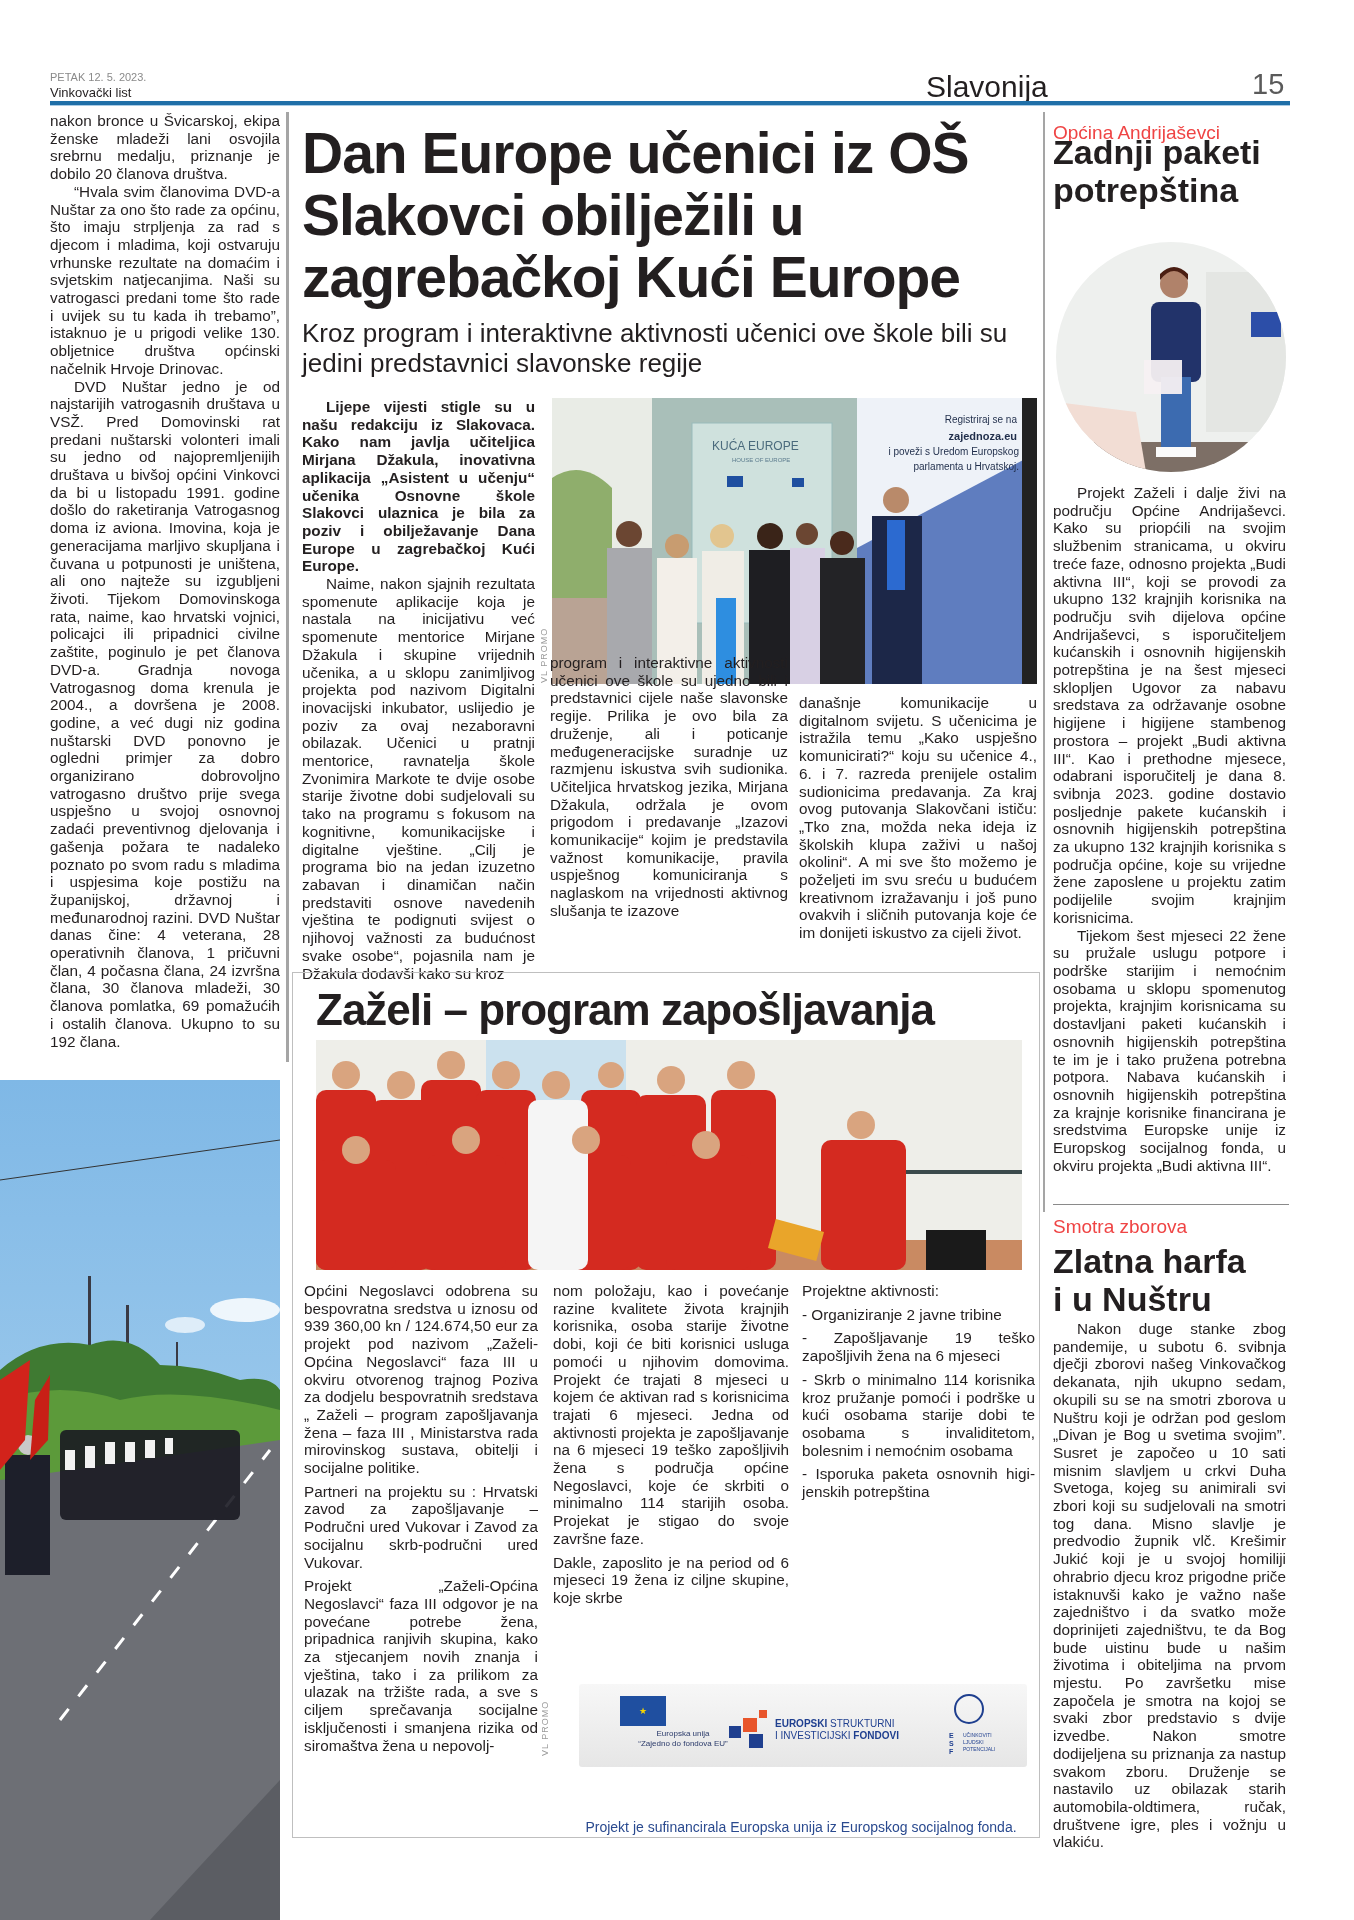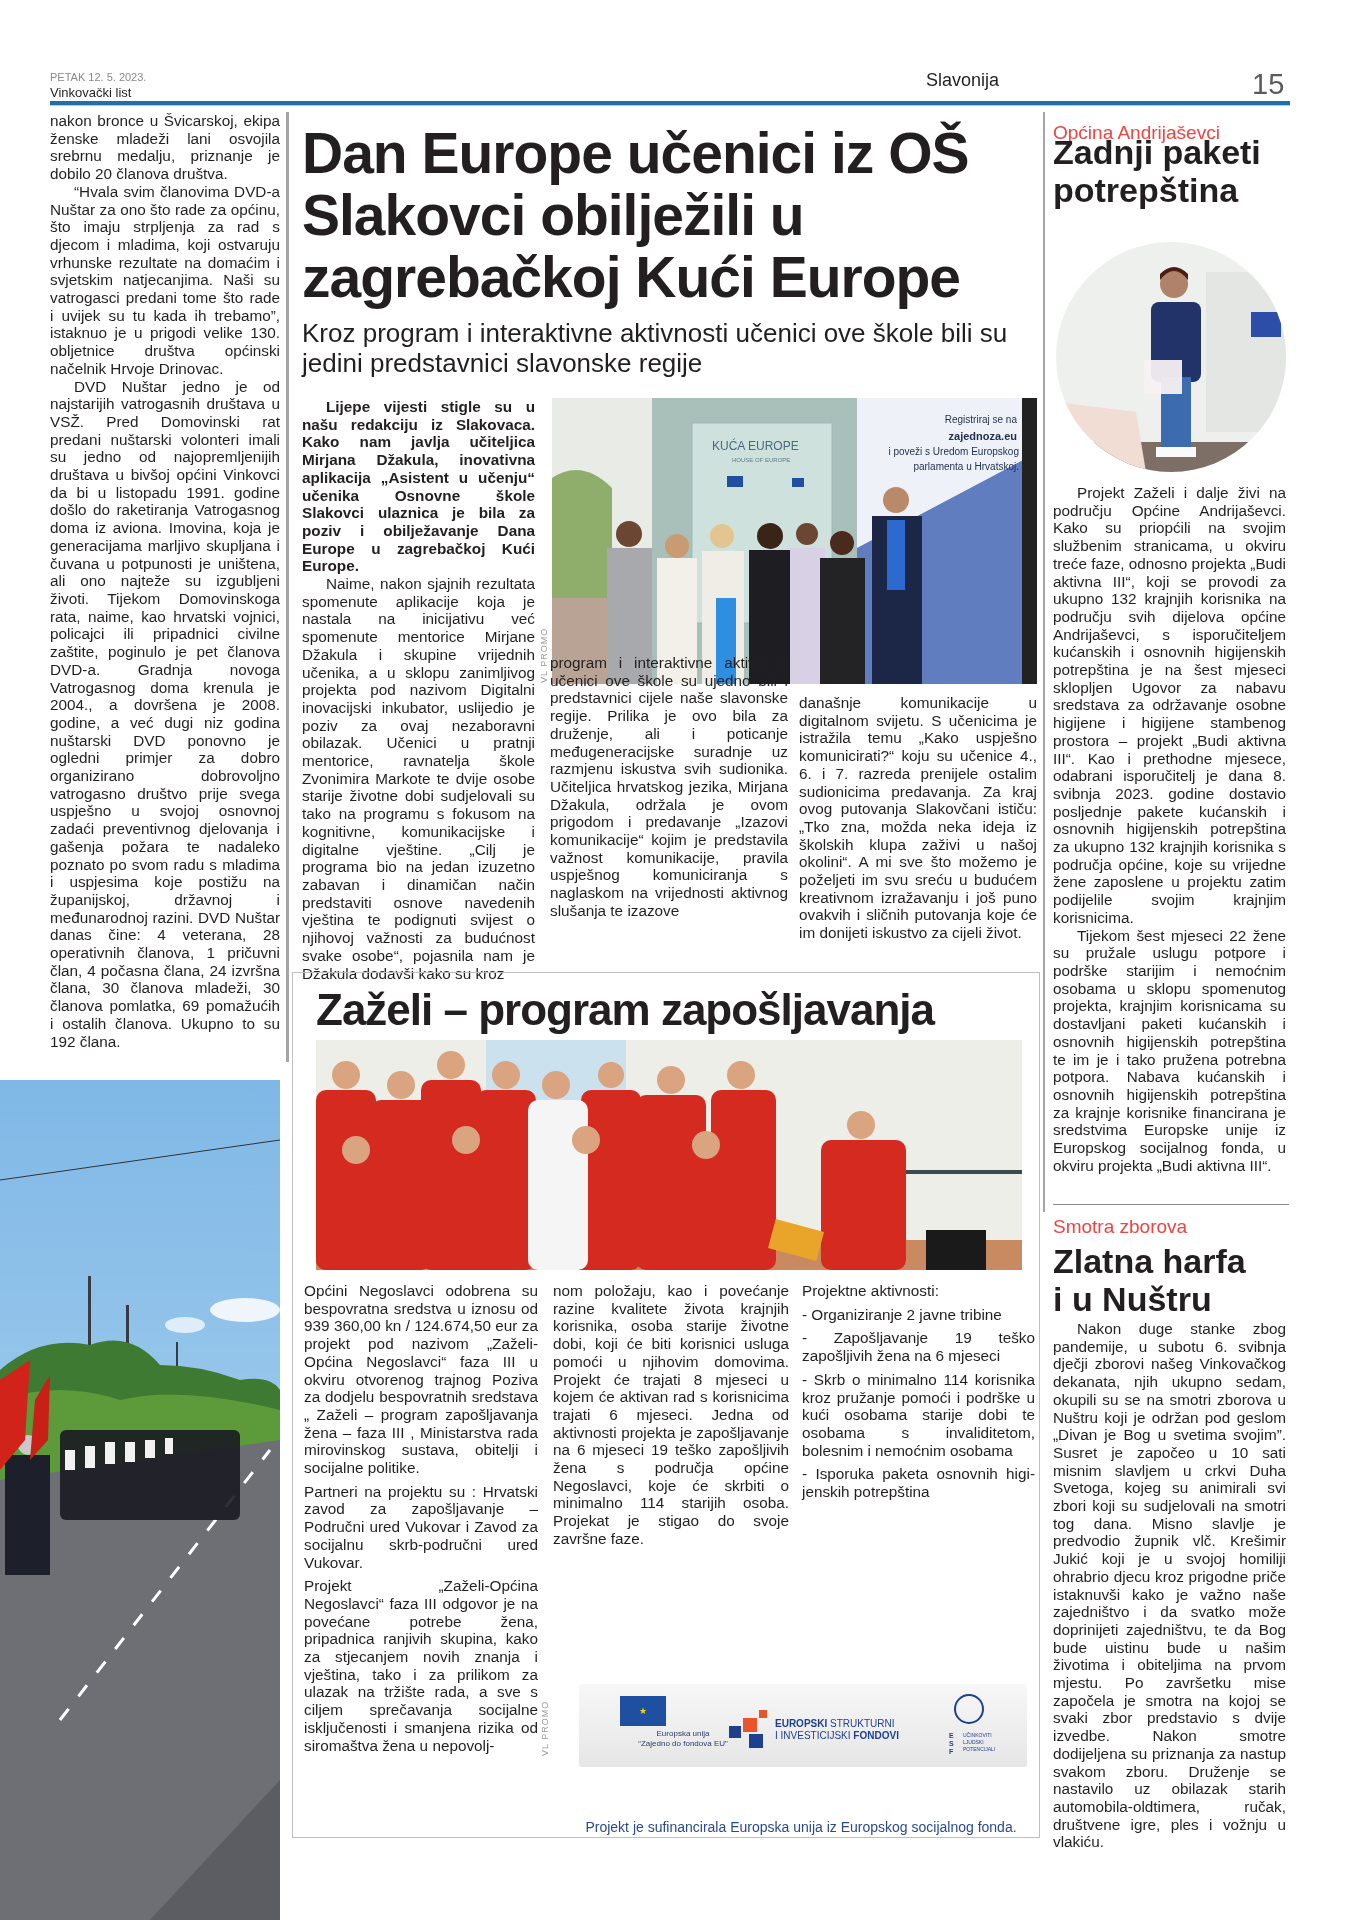--- a/index.html
+++ b/index.html
@@ -2,21 +2,21 @@
 <html><head>
 <meta charset="utf-8">
 <style>
   *{box-sizing:border-box;margin:0;padding:0}
   html,body{width:1354px;height:1920px;background:#fff;overflow:hidden}
   body{position:relative;font-family:"Liberation Sans",sans-serif;color:#231f20}
   .abs{position:absolute}
   
   .hdr-date{left:50px;top:71px;font-size:11px;color:#8a8a8a;font-family:"Liberation Sans Narrow","Liberation Sans",sans-serif;letter-spacing:0}
   .hdr-paper{left:50px;top:85px;font-size:13px;color:#231f20}
-  .hdr-section{left:926px;top:70px;font-size:18px;color:#231f20}
+  .hdr-section{left:926px;top:70px;font-size:30px;color:#231f20}
   .hdr-page{left:1252px;top:68px;font-size:29px;color:#5a5a5a;font-weight:300}
   .hdr-rule{left:50px;top:101px;width:1240px;height:4px;background:#1f6fa8}
   .hdr-rule2{left:50px;top:105px;width:1240px;height:1px;background:#a9cbe4}
   
   .vrule{background:#a5a5a5;width:3px}
   
   .txt{font-size:15.3px;line-height:17.7px;text-align:justify;hyphens:manual;color:#231f20}
   .txt p{text-indent:24px}
   .txt p.noindent{text-indent:0}
   .txt.gap p{margin-bottom:6px;text-indent:0}
@@ -192,20 +192,21 @@
 </div>
 
 <div class="abs txt gap" style="left:304px;top:1282px;width:234px;">
   <p>Općini Negoslavci odobrena su bespovratna sredstva u iznosu od 939 360,00 kn / 124.674,50 eur za projekt pod nazivom „Zaželi-Općina Negoslavci“ faza III u okviru otvorenog trajnog Poziva za dodjelu bespovratnih sredstava „ Zaželi – program zapošljavanja žena – faza III , Ministarstva rada mirovinskog sustava, obitelji i socijalne politike.</p>
   <p>Partneri na projektu su : Hrvatski zavod za zapošljavanje – Područni ured Vukovar i Zavod za socijalnu skrb-područni ured Vukovar.</p>
   <p>Projekt „Zaželi-Općina Negoslavci“ faza III odgovor je na povećane potrebe žena, pripadnica ranjivih skupina, kako za stjecanjem novih znanja i vještina, tako i za prilikom za ulazak na tržište rada, a sve s ciljem sprečavanja socijalne isključenosti i smanjena rizika od siromaštva žena u nepovolj-</p>
 </div>
 <div class="abs vlpromo" style="left:540px;top:1756px;">VL PROMO</div>
 <div class="abs txt gap" style="left:553px;top:1282px;width:236px;">
   <p>nom položaju, kao i povećanje razine kvalitete života krajnjih korisnika, osoba starije životne dobi, koji će biti korisnici usluga pomoći u njihovim domovima. Projekt će trajati 8 mjeseci u kojem će aktivan rad s korisnicima trajati 6 mjeseci. Jedna od aktivnosti projekta je zapošljavanje na 6 mjeseci 19 teško zapošljivih žena s područja općine Negoslavci, koje će skrbiti o minimalno 114 starijih osoba. Projekat je stigao do svoje završne faze.</p>
+  <p>Dakle, zaposlito je na period od 6 mjeseci 19 žena iz ciljne skupine, koje skrbe</p>
 </div>
 <div class="abs txt gap" style="left:802px;top:1282px;width:233px;">
   <p>Projektne aktivnosti:</p>
   <p>- Organiziranje 2 javne tribine</p>
   <p>- Zapošljavanje 19 teško zapošljivih žena na 6 mjeseci</p>
   <p>- Skrb o minimalno 114 korisnika kroz pružanje pomoći i podrške u kući osobama starije dobi te osobama s invaliditetom, bolesnim i nemoćnim osobama</p>
   <p>- Isporuka paketa osnovnih higi-jenskih potrepština</p>
 </div>
 
 <div class="abs logos">

